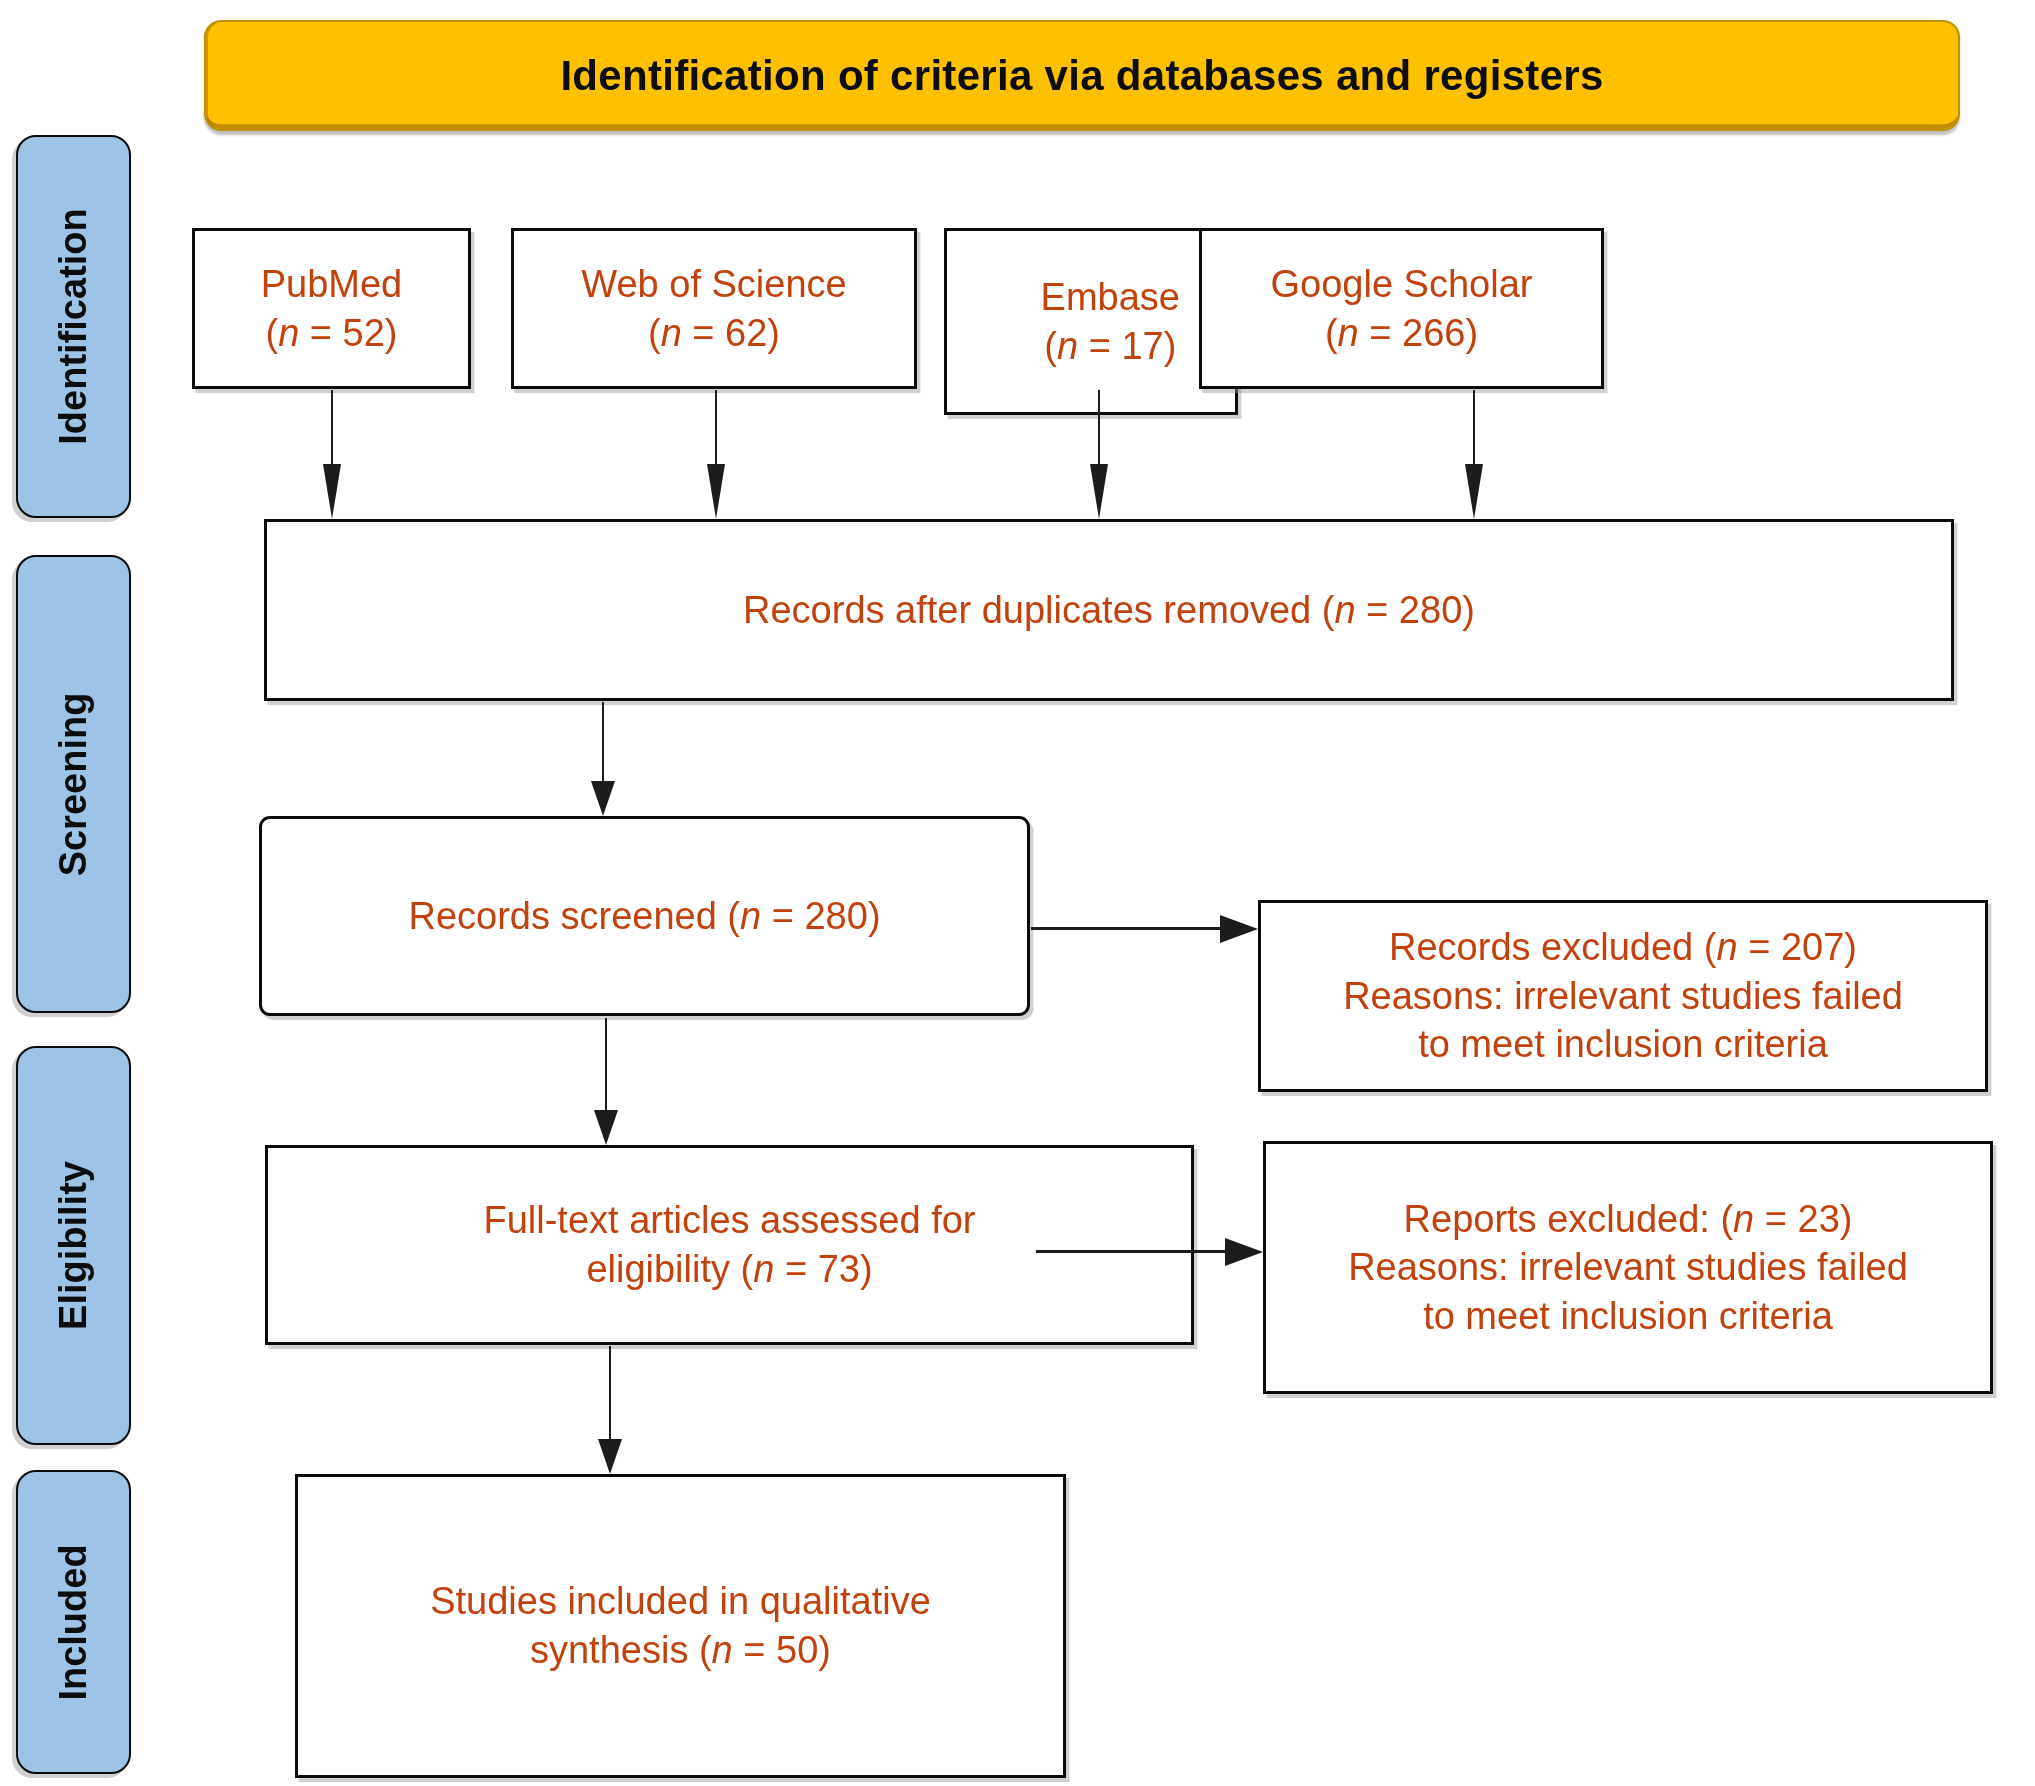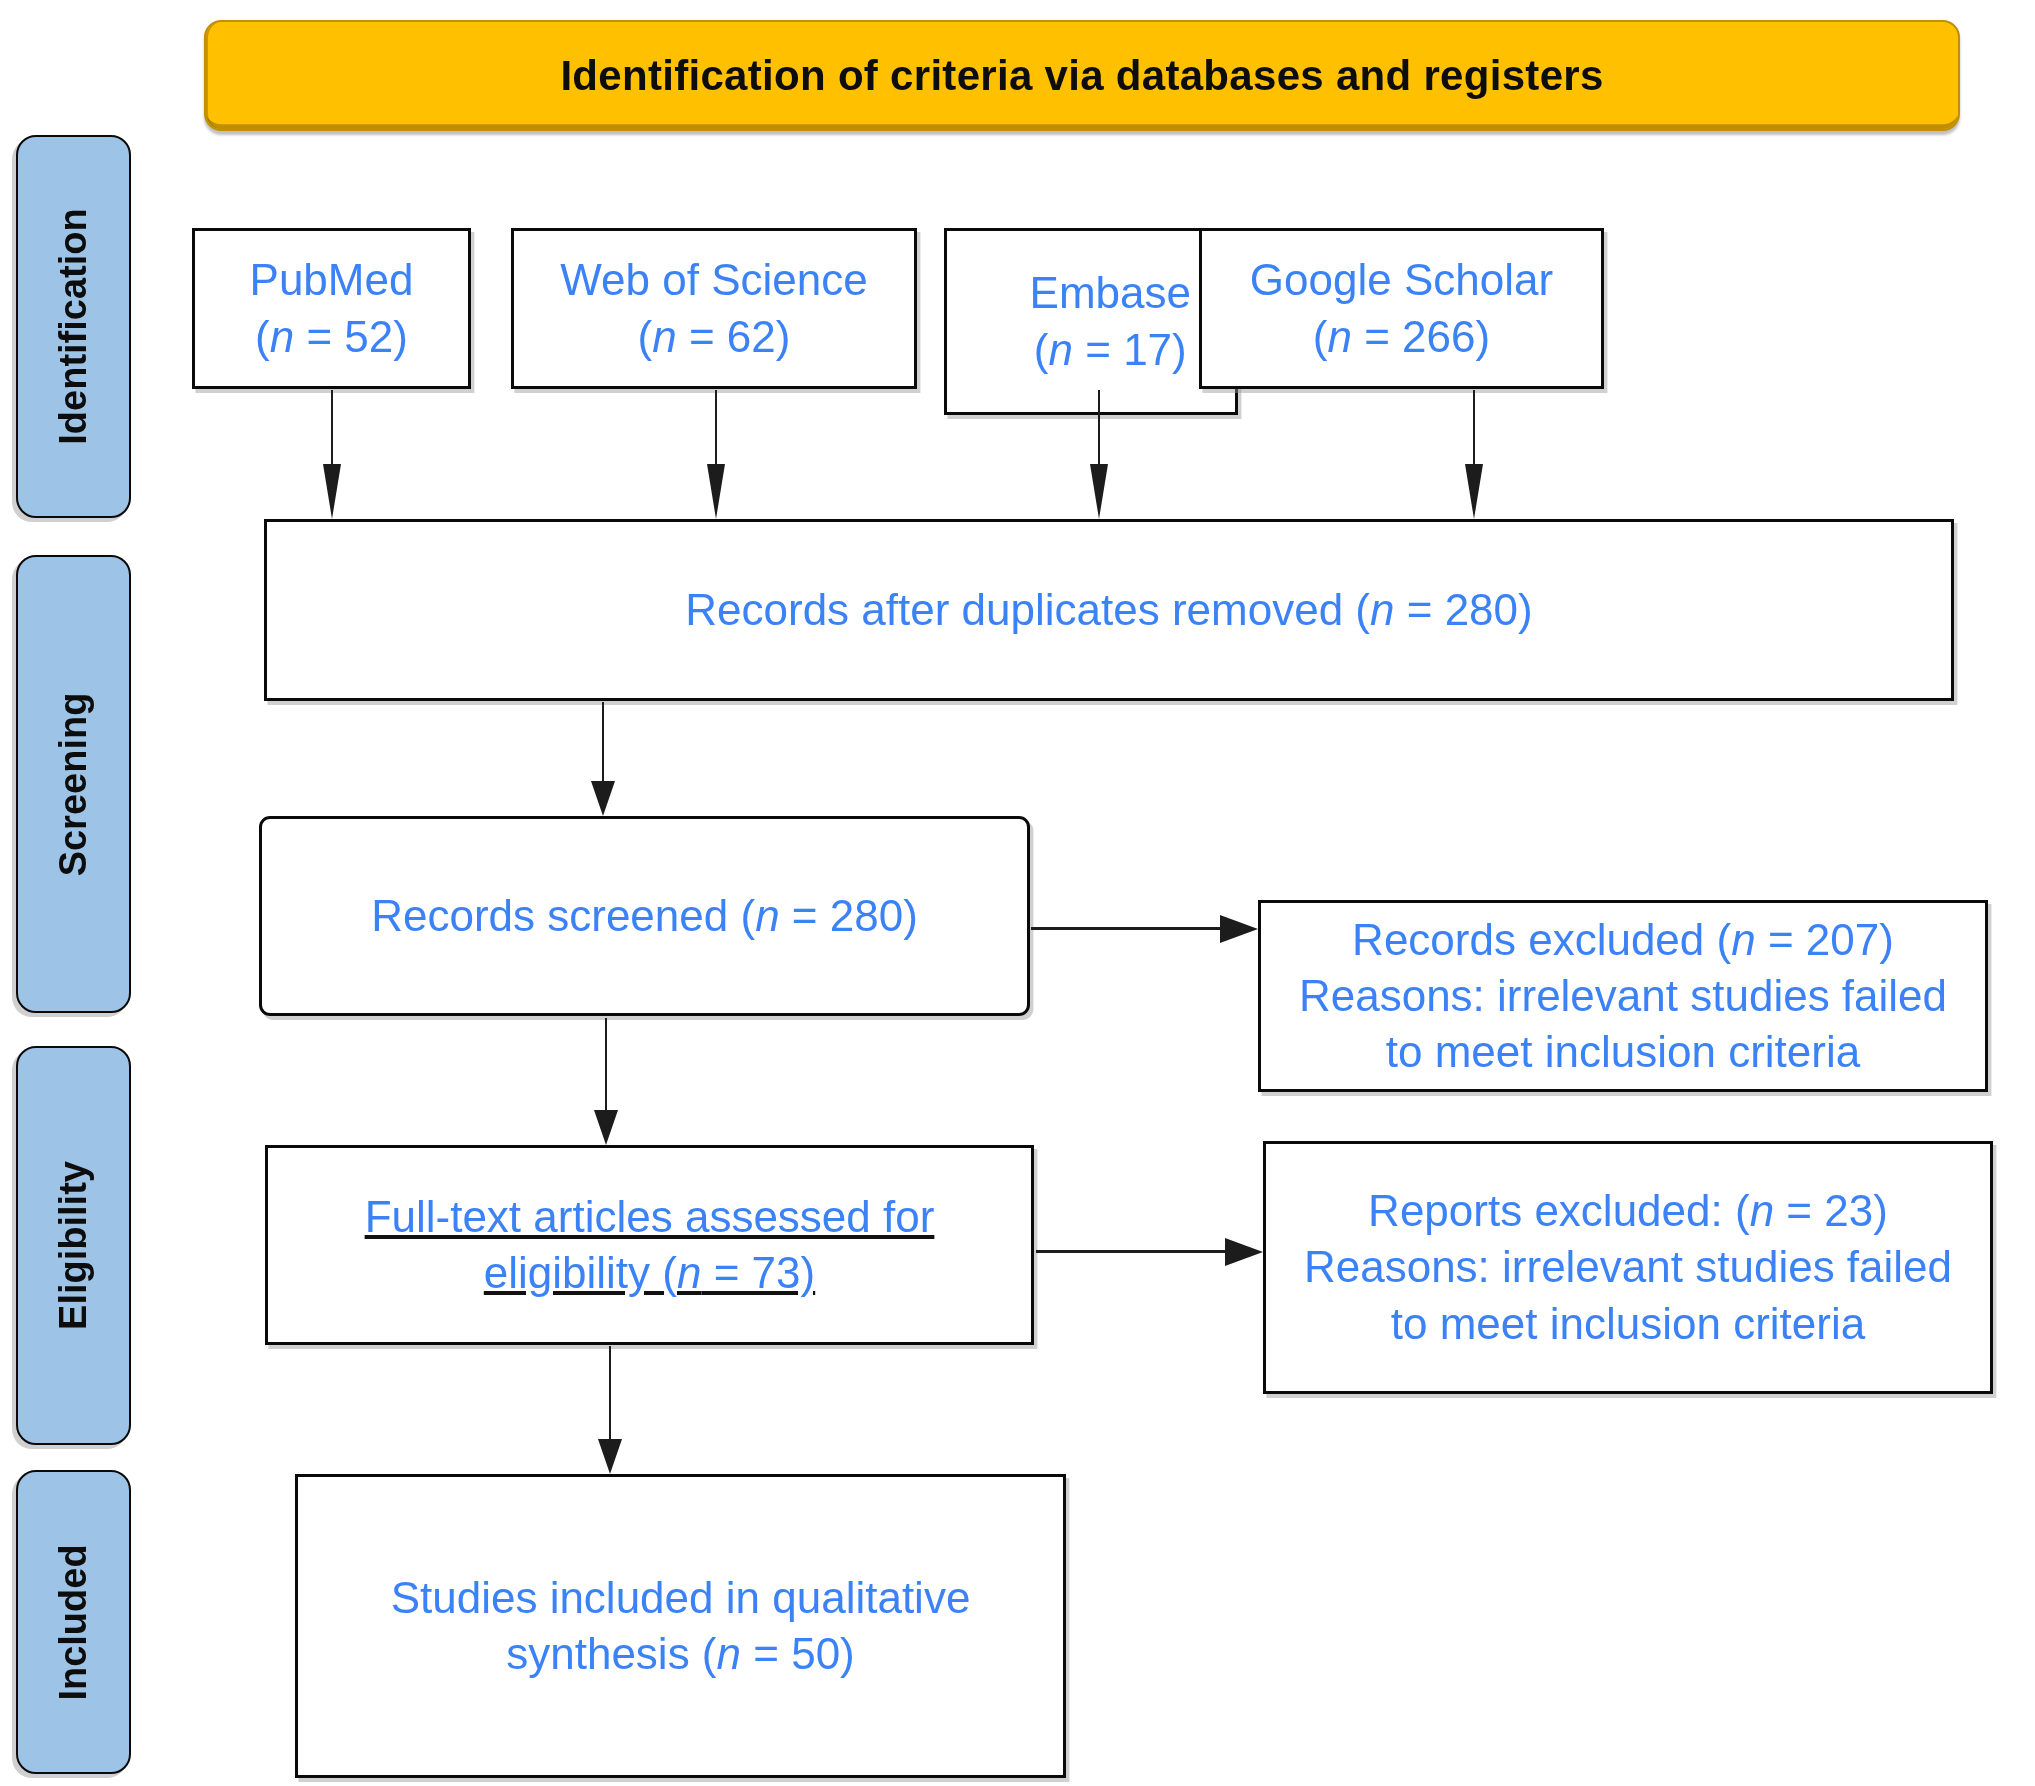--- a/index.html
+++ b/index.html
@@ -51,21 +51,21 @@
     position:absolute;
     background:var(--box-fill);
     border:3.4px solid var(--box-border);
     box-shadow:3.4px 4px 0 rgba(150,150,150,0.45);
     display:flex;align-items:center;justify-content:center;
     text-align:center;
     padding:5.4px 9.4px;
   }
   .box .box-text{
     white-space:pre-line;
-    font-size:44px;line-height:1.28;color:#3b82f6;
+    font-size:38px;line-height:1.28;color:#c2410c;
   }
   .box .box-text i{font-style:italic;}
 
   
   .varrow{
     position:absolute;width:24px;
     display:flex;flex-direction:column;align-items:center;
   }
   .varrow .vline{width:2.7px;flex:1;background:var(--arrow);}
   .varrow .vhead{
@@ -169,21 +169,21 @@
     <span class="box-text">Records excluded (<i>n</i> = 207)
 Reasons: irrelevant studies failed
 to meet inclusion criteria</span>
   </div>
 
   <div class="varrow" style="left:594px;top:1018px;height:127px;">
       <div class="vline"></div>
       <div class="vhead"></div>
     </div>
 
-  <div class="box" style="left:265px;top:1145px;width:769px;height:200px;text-decoration:underline;">
+  <div class="box" style="left:265px;top:1145px;width:929px;height:200px;">
     <span class="box-text">Full-text articles assessed for
 eligibility (<i>n</i> = 73)</span>
   </div>
 
   <div class="harrow" style="left:1036px;top:1237px;width:227px;">
       <div class="hline"></div>
       <div class="hhead"></div>
     </div>
 
   <div class="box" style="left:1263px;top:1141px;width:730px;height:253px;">

